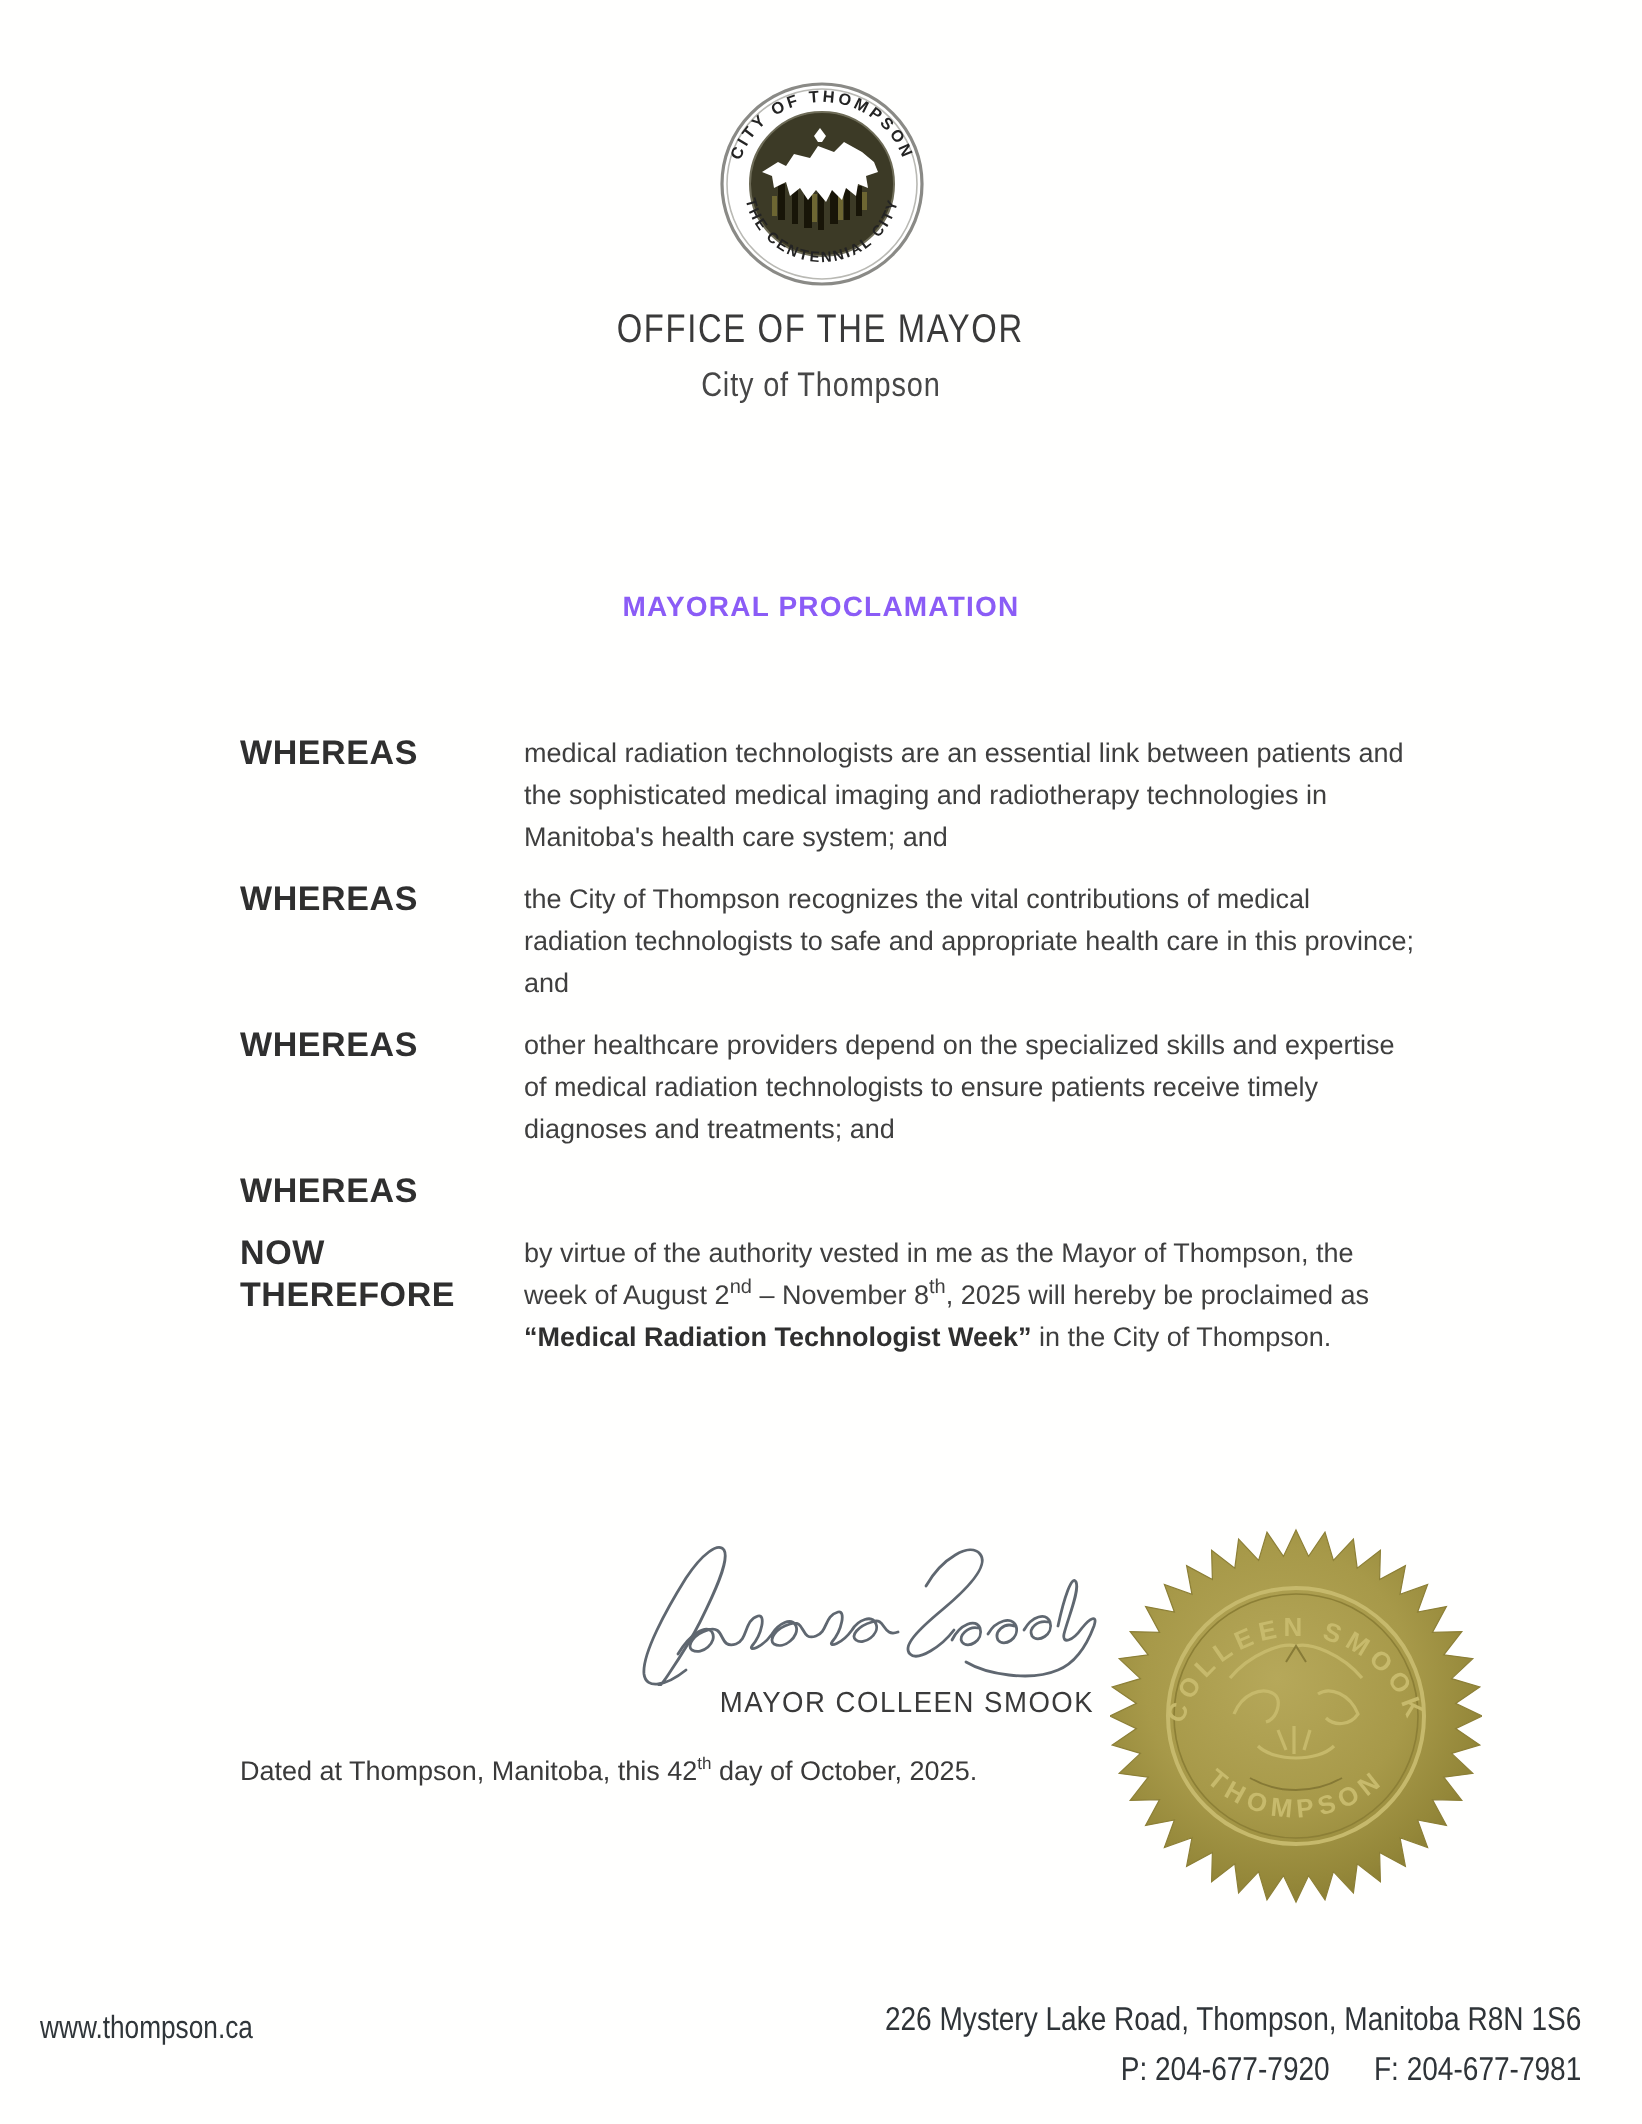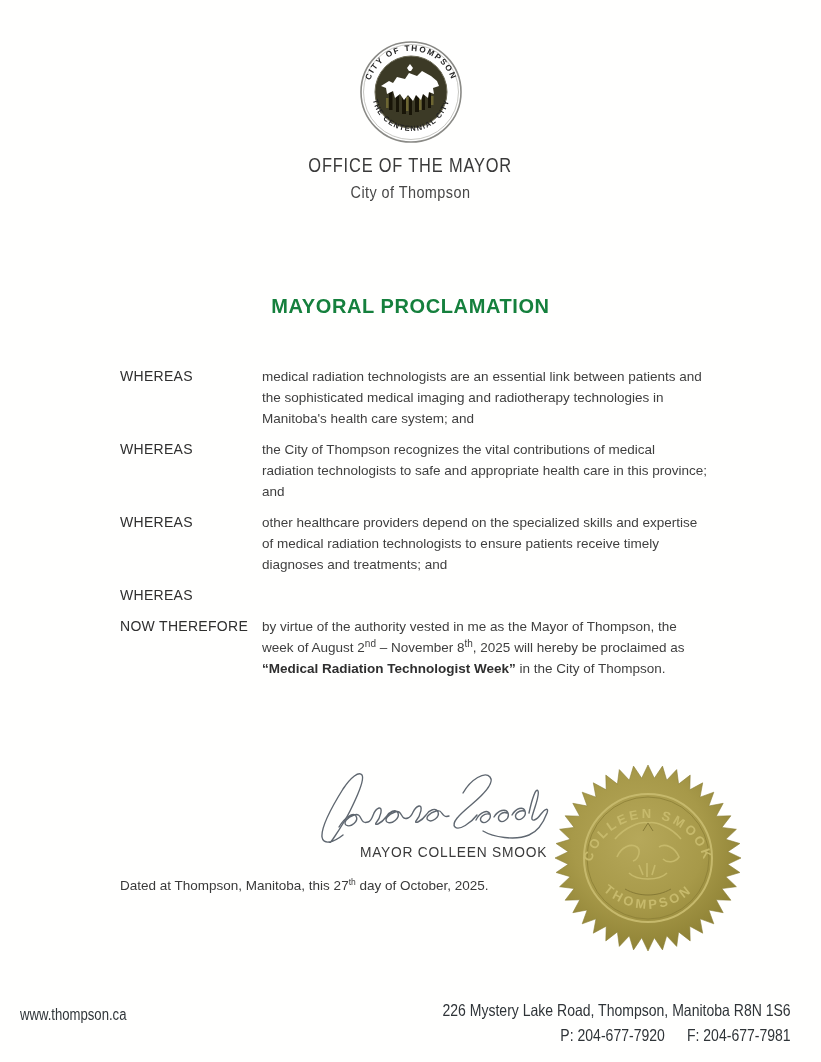--- a/index.html
+++ b/index.html
@@ -20,28 +20,28 @@
   }
   .city-line {
     font-size:17px; color:#474747; letter-spacing:.5px;
     display:inline-block; transform:scaleX(.85); transform-origin:center;
     margin-top:6px; white-space:nowrap;
   }
 
   
   .doc-title {
     position:absolute; top:295px; left:0; width:100%; text-align:center;
-    font-size:20px; font-weight:bold; letter-spacing:.6px; color:#15803d;
+    font-size:14px; font-weight:bold; letter-spacing:.6px; color:#8b5cf6;
   }
 
   
   .clauses { position:absolute; top:366px; left:120px; width:590px; }
   .clause { display:flex; margin-bottom:10px; }
   .clause-label {
-    width:142px; flex:0 0 142px; font-weight:normal; font-size:14px;
+    width:142px; flex:0 0 142px; font-weight:bold; font-size:17px;
     letter-spacing:.3px; color:#2f2f2f; line-height:21px;
   }
   .clause-text { width:452px; font-size:13.5px; line-height:21px; color:#3f3f3f; }
   .clause-text sup { font-size:10px; vertical-align:super; line-height:0; }
   .clause-text b { color:#2f2f2f;margin-top:40px; }
 
   
   .sig-block { position:absolute; top:765px; left:312px; width:240px; text-align:right; }
   .sig-svg { display:block; margin:0 auto; }
   .sig-name {
@@ -146,21 +146,21 @@
         <path d="M150,28 C158,14 172,6 177,12 C182,18 170,30 158,40 C146,50 138,58 142,62 C146,66 158,58 164,50"></path>
         <path d="M163,55 C167,47 175,44 177,49 C179,55 171,60 168,56 C166,53 171,48 176,49"></path>
         <path d="M181,52 C185,45 193,43 195,48 C197,54 189,59 186,55 C184,51 189,46 194,48"></path>
         <path d="M199,50 C203,43 210,41 212,46 C214,52 206,57 203,53 C201,49 206,45 211,46"></path>
         <path d="M216,48 C219,34 223,22 225,26 C227,30 221,44 219,52 C218,57 223,56 228,49 C232,44 236,42 234,48 C231,56 226,66 216,70 C202,76 180,72 170,66"></path>
       </g>
     </svg>
     <span class="sig-name">MAYOR COLLEEN SMOOK</span>
   </div>
 
-  <div class="dated-line"><span>Dated at Thompson, Manitoba, this 27</span><sup>th</sup><span> day of October, 2025.</span></div>
+  <div class="dated-line"><span>Dated at Thompson, Manitoba, this 42</span><sup>th</sup><span> day of October, 2025.</span></div>
 
   <div class="gold-seal">
     <svg width="186" height="194" viewBox="0 0 186 194">
       <defs>
         <radialGradient id="goldGrad" cx="45%" cy="40%" r="65%">
           <stop offset="0%" stop-color="#b6a85a"></stop>
           <stop offset="55%" stop-color="#a79949"></stop>
           <stop offset="85%" stop-color="#948739"></stop>
           <stop offset="100%" stop-color="#877b33"></stop>
         </radialGradient>

